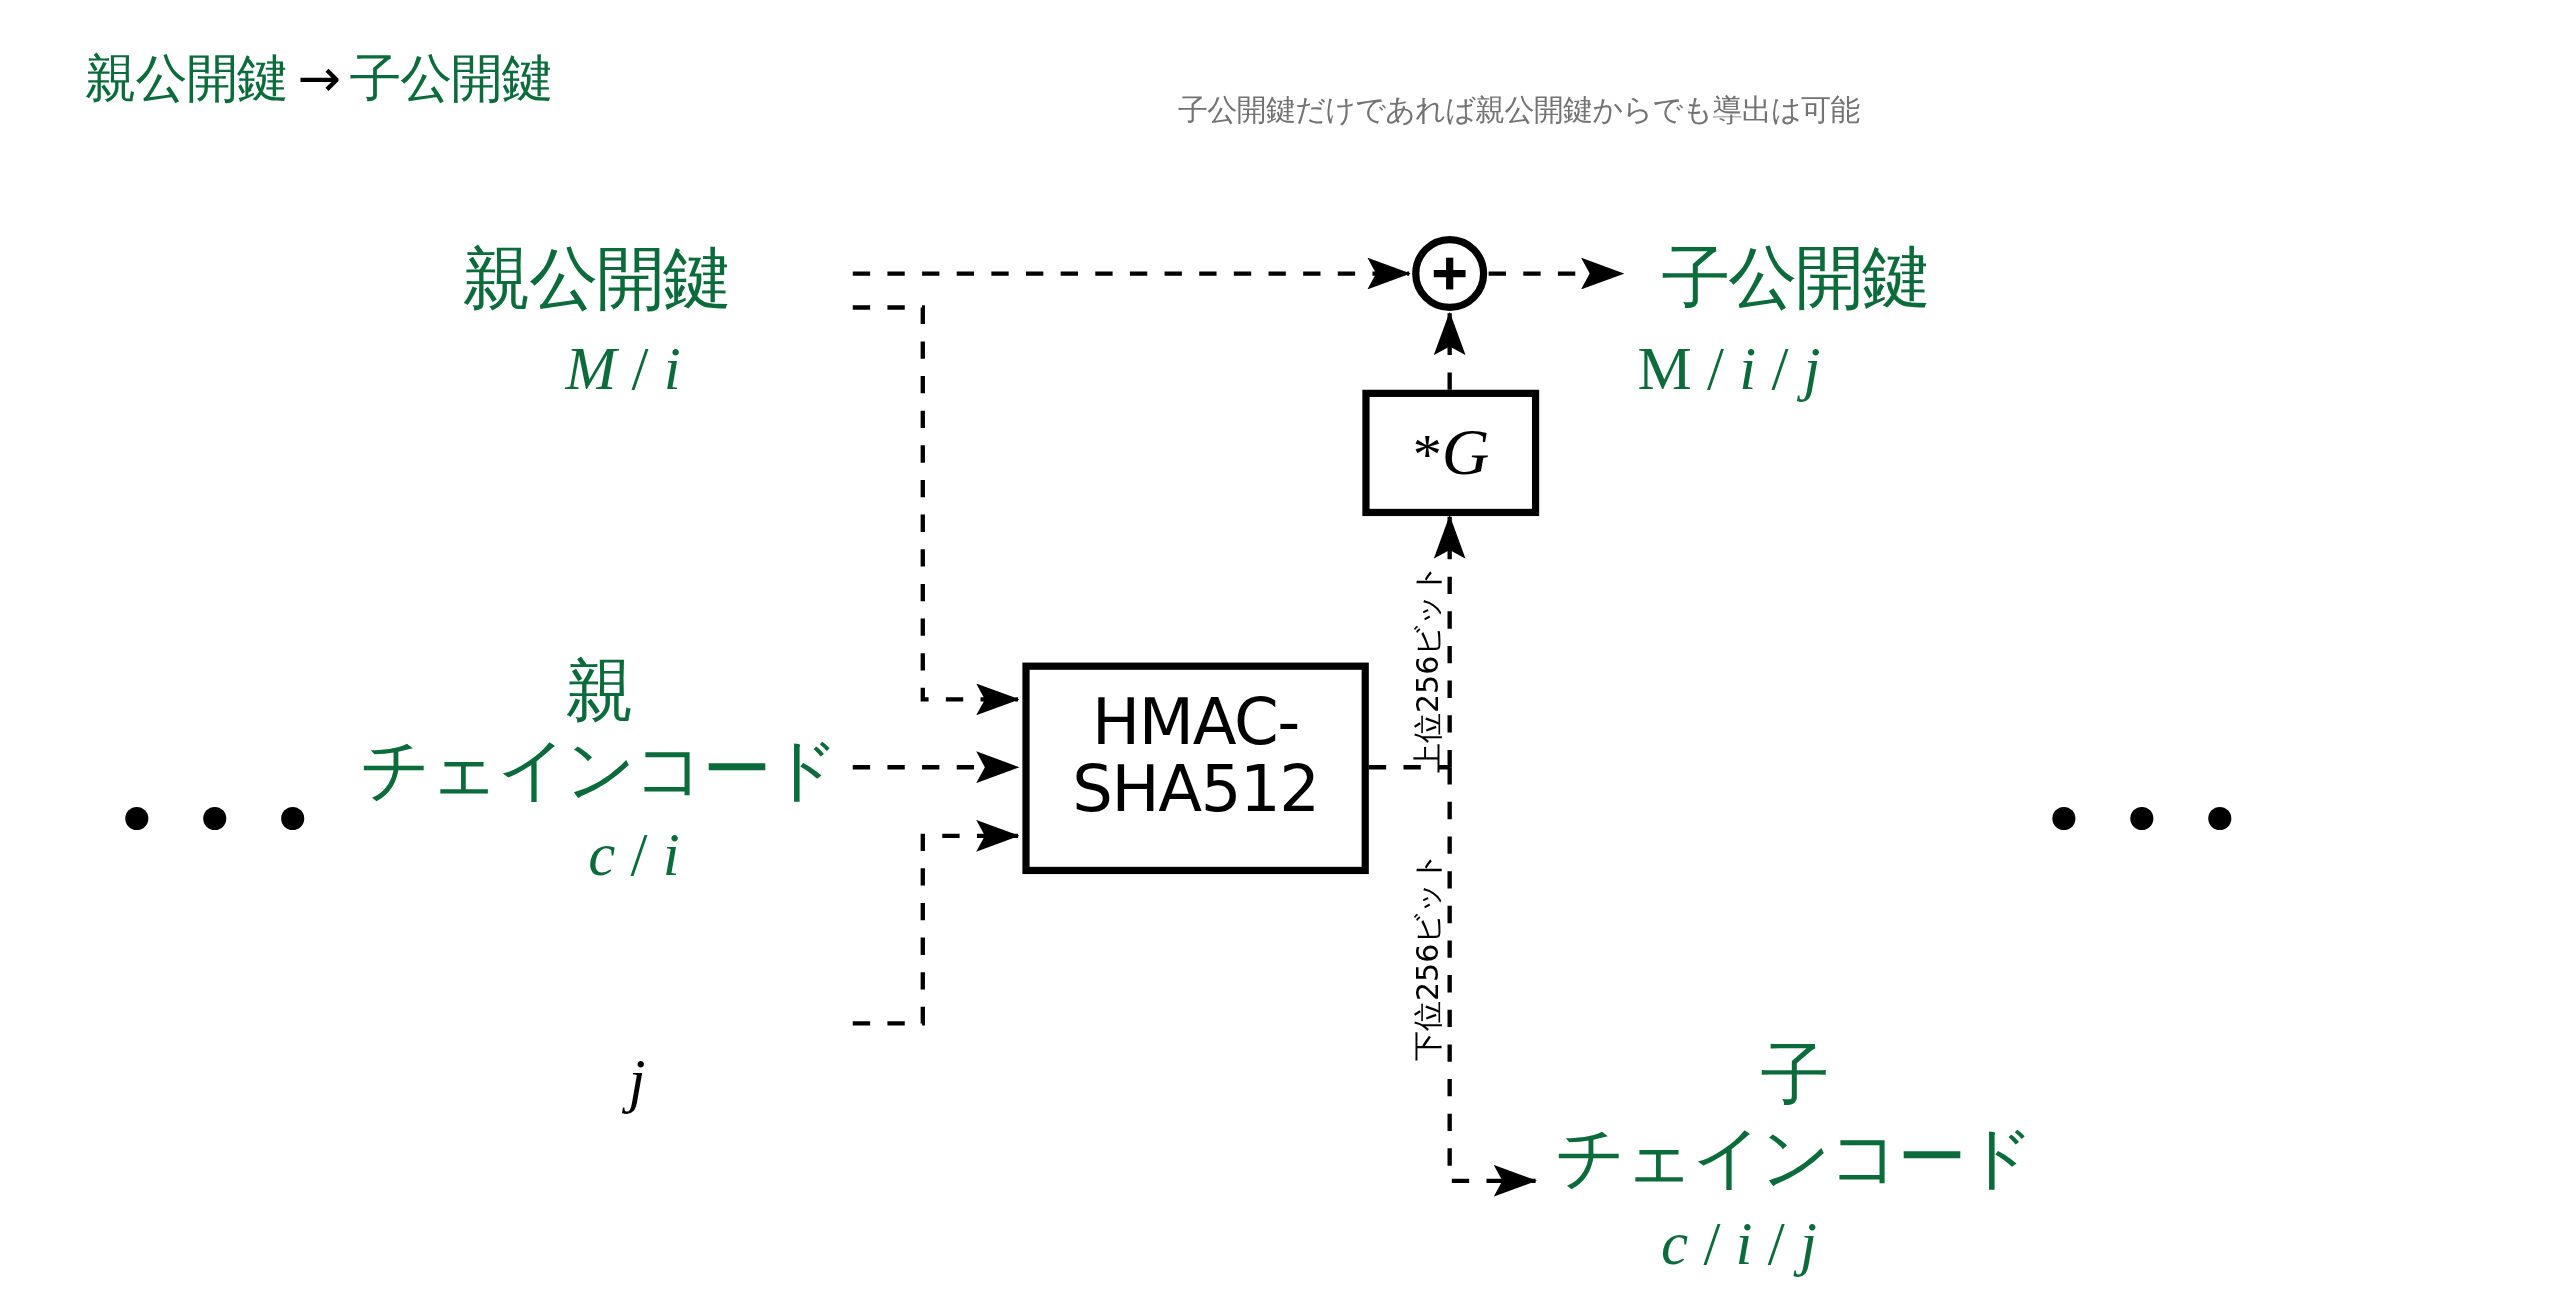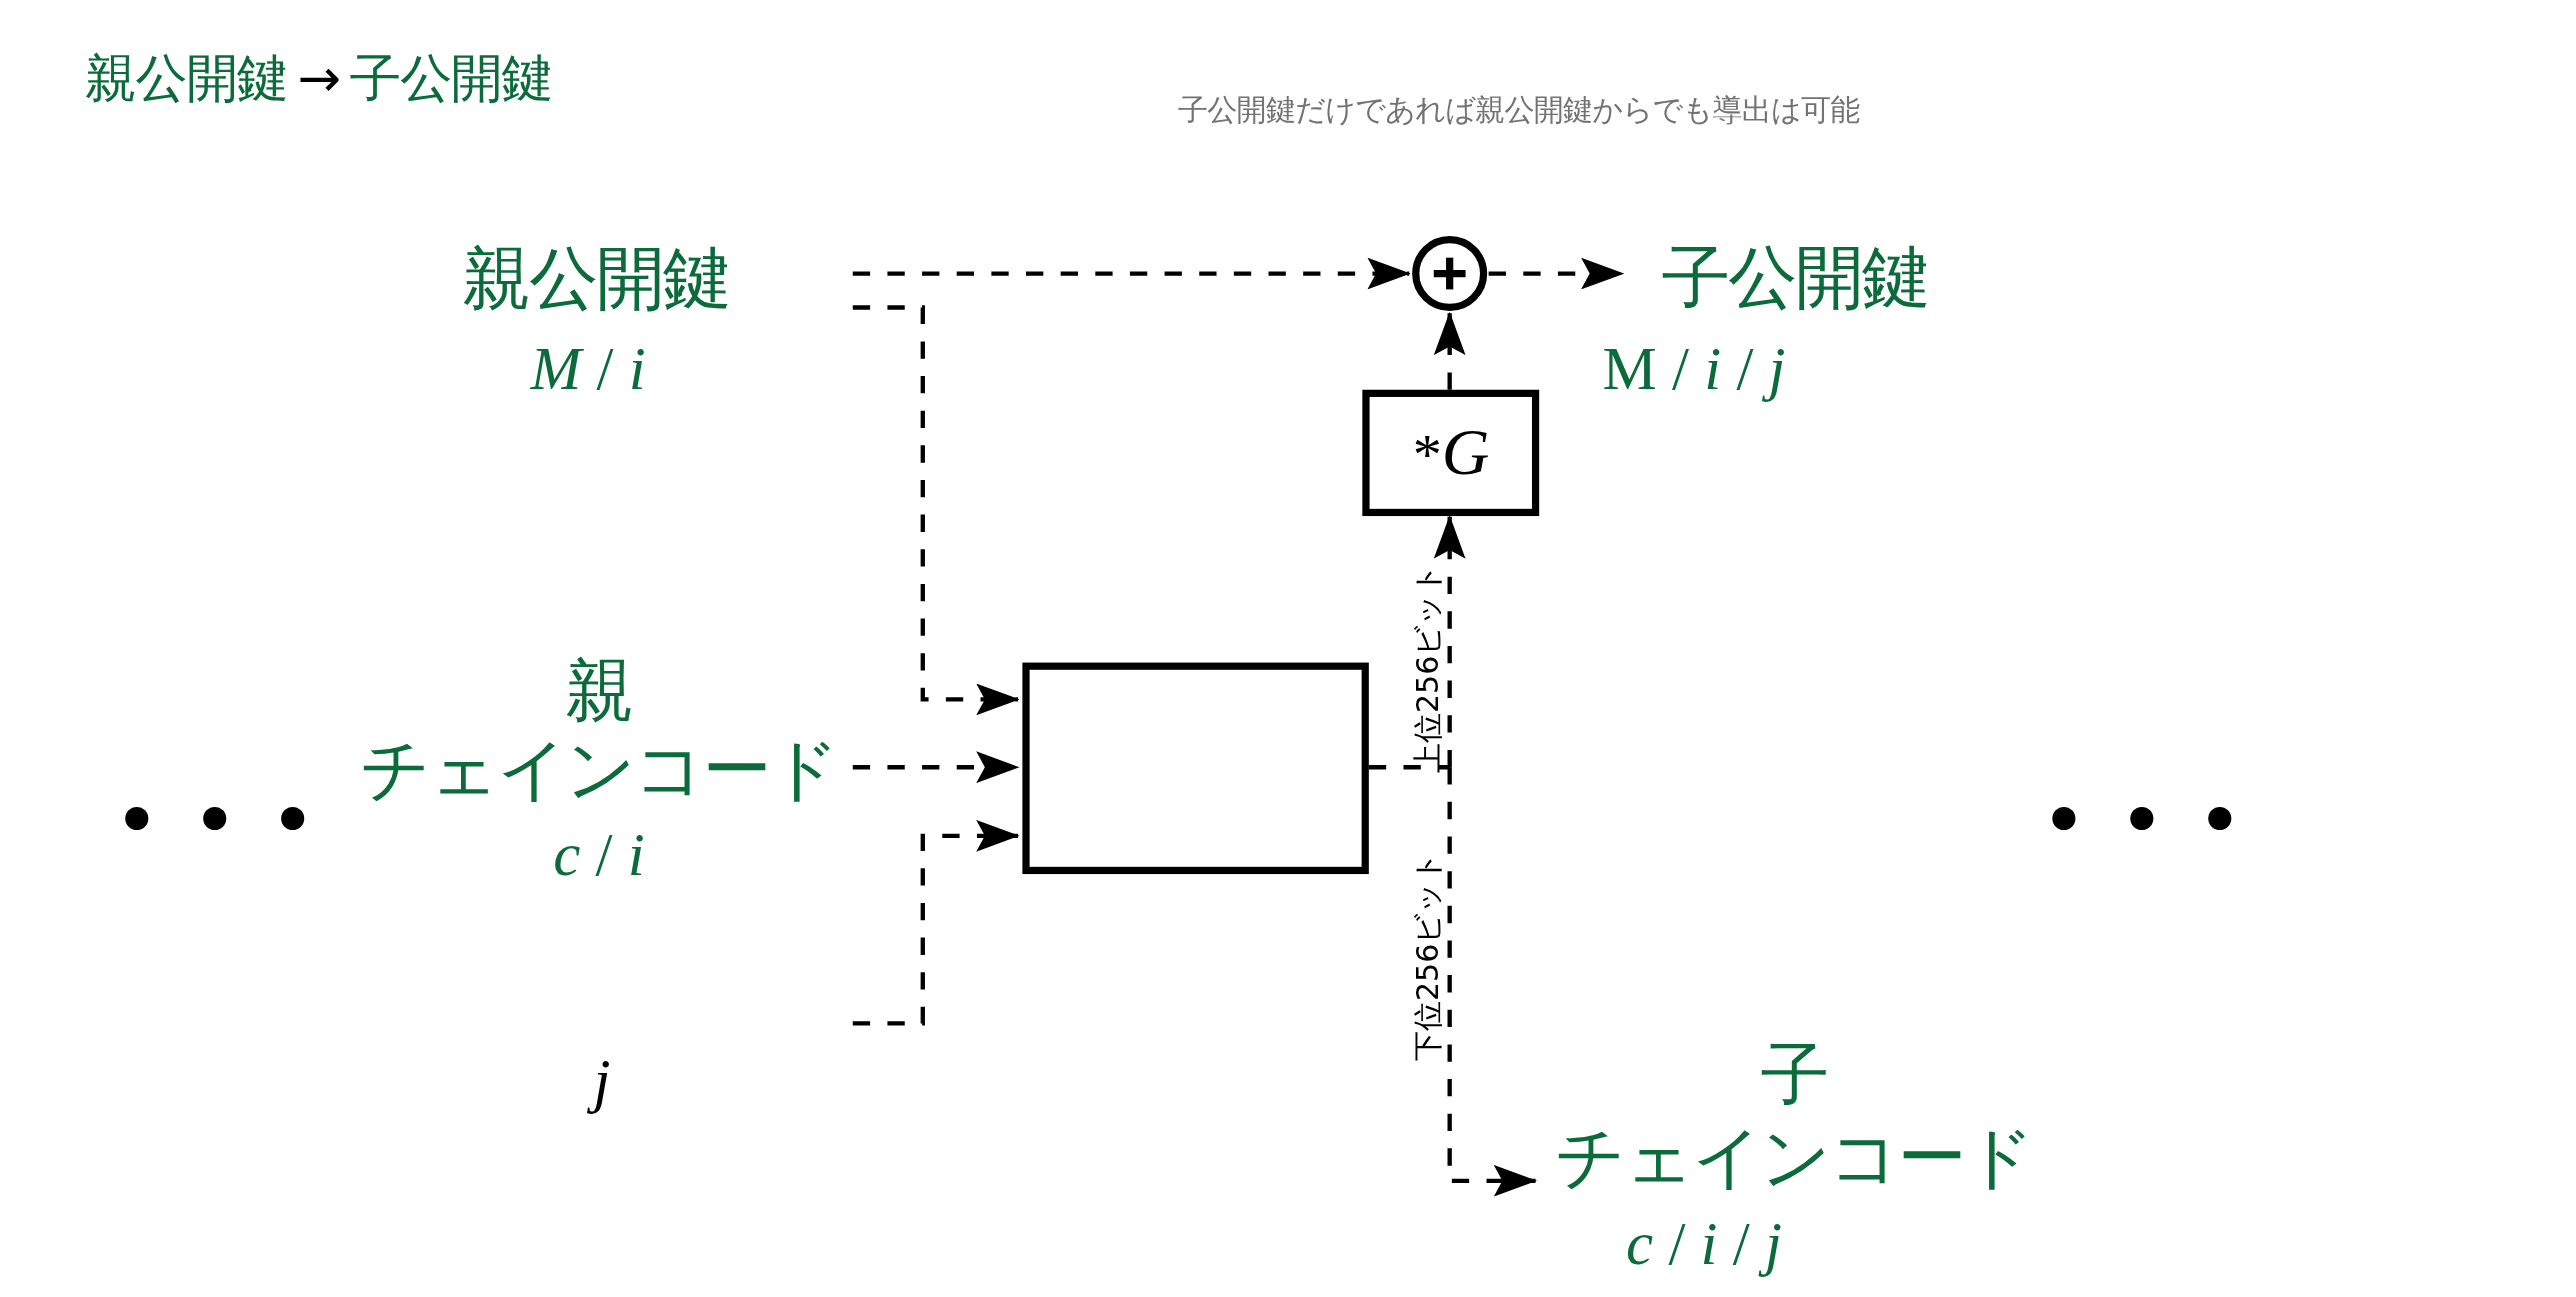--- a/index.html
+++ b/index.html
@@ -9,21 +9,21 @@
   .jp { font-family: "DejaVu Sans", sans-serif; }
   .green { color: #0b6b3a; }
   .black { color: #000000; }
   .math { font-family: "Liberation Serif", "DejaVu Serif", serif; font-style: italic; }
   .upright { font-style: normal; }
   .title { left: 85px; top: 52px; font-size: 52px; letter-spacing: -1.4px; }
   .title .arrow { color: #000; margin: 0 10px; }
   .note { left: 1178px; top: 95px; font-size: 30px; color: #737373; letter-spacing: -0.7px; }
   .center { transform: translateX(-50%); text-align: center; }
   .lbl-big { font-size: 69px; letter-spacing: -2.2px; }
-  .lbl-math { font-size: 61px; }
+  .lbl-math { font-size: 61px; margin-left: 35px; }
   .box-label { font-family: "DejaVu Sans", sans-serif; font-size: 64px; text-align: center; line-height: 1.05; color: #000; letter-spacing: -1.4px; }
   .rot { position: absolute; font-family: "DejaVu Sans", sans-serif; font-size: 30px; color: #000; white-space: nowrap; transform-origin: left top; transform: rotate(-90deg); }
 </style>
 </head>
 <body>
 
 <div class="canvas">
 
   <svg width="2576" height="1297" style="position:absolute;left:0;top:0" viewBox="0 0 3568 1797">
     <defs>
@@ -93,20 +93,24 @@
   <div class="t green lbl-math math center" style="left:599px;top:824px;">
     <span>c</span>
     <span class="upright">/</span>
     <span>i</span>
   </div>
 
   <div class="t black lbl-math math center" style="left:602px;top:1050px;">
     <span>j</span>
   </div>
 
+  <div class="t box-label" style="left:1026px;top:689px;width:339px;">
+    <div>HMAC-</div>
+    <div>SHA512</div>
+  </div>
 
   <div class="t math center" style="left:1451px;top:419px;font-size:66px;color:#000;">
     <span class="upright" style="font-size:58px;">*</span><span>G</span>
   </div>
 
   <div class="rot" style="left:1408px;top:773px;">上位256ビット</div>
   <div class="rot" style="left:1408px;top:1061px;">下位256ビット</div>
 
   <div class="t jp green lbl-big center" style="left:1795px;top:243px;">子公開鍵</div>
   <div class="t green lbl-math math center" style="left:1694px;top:338px;">

